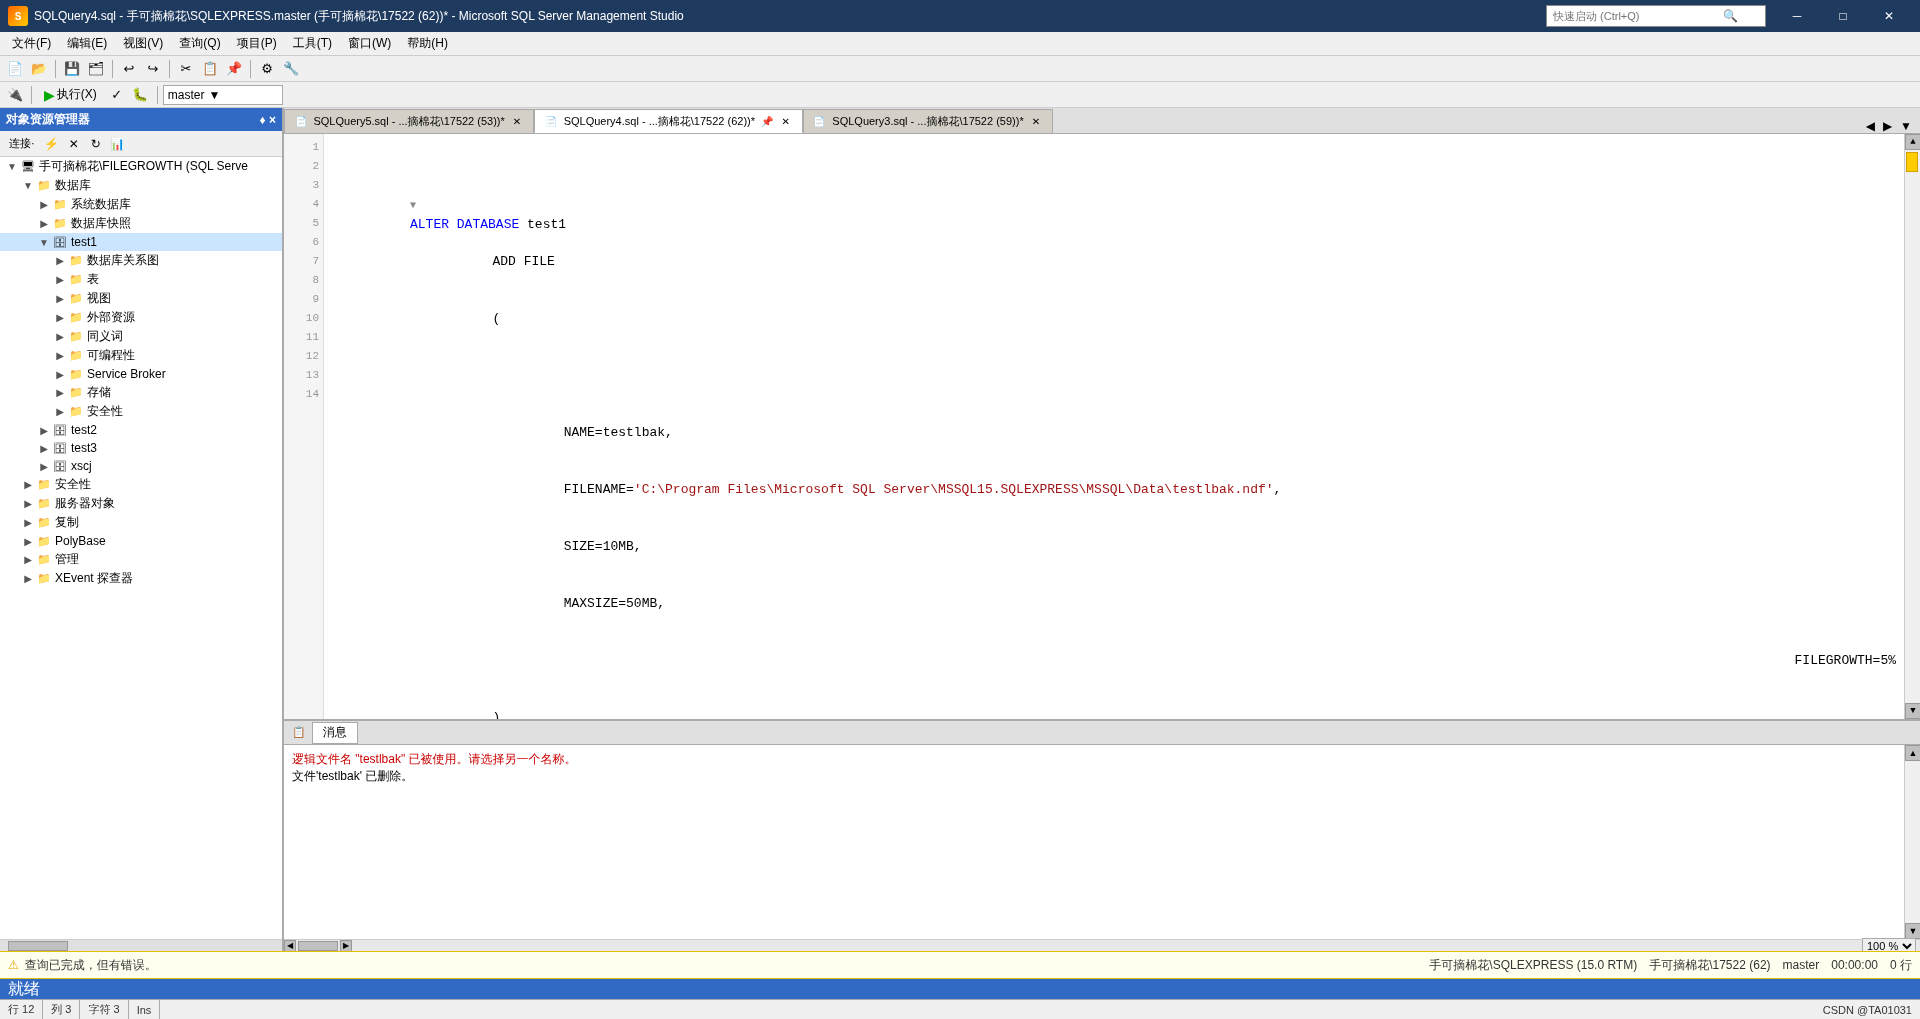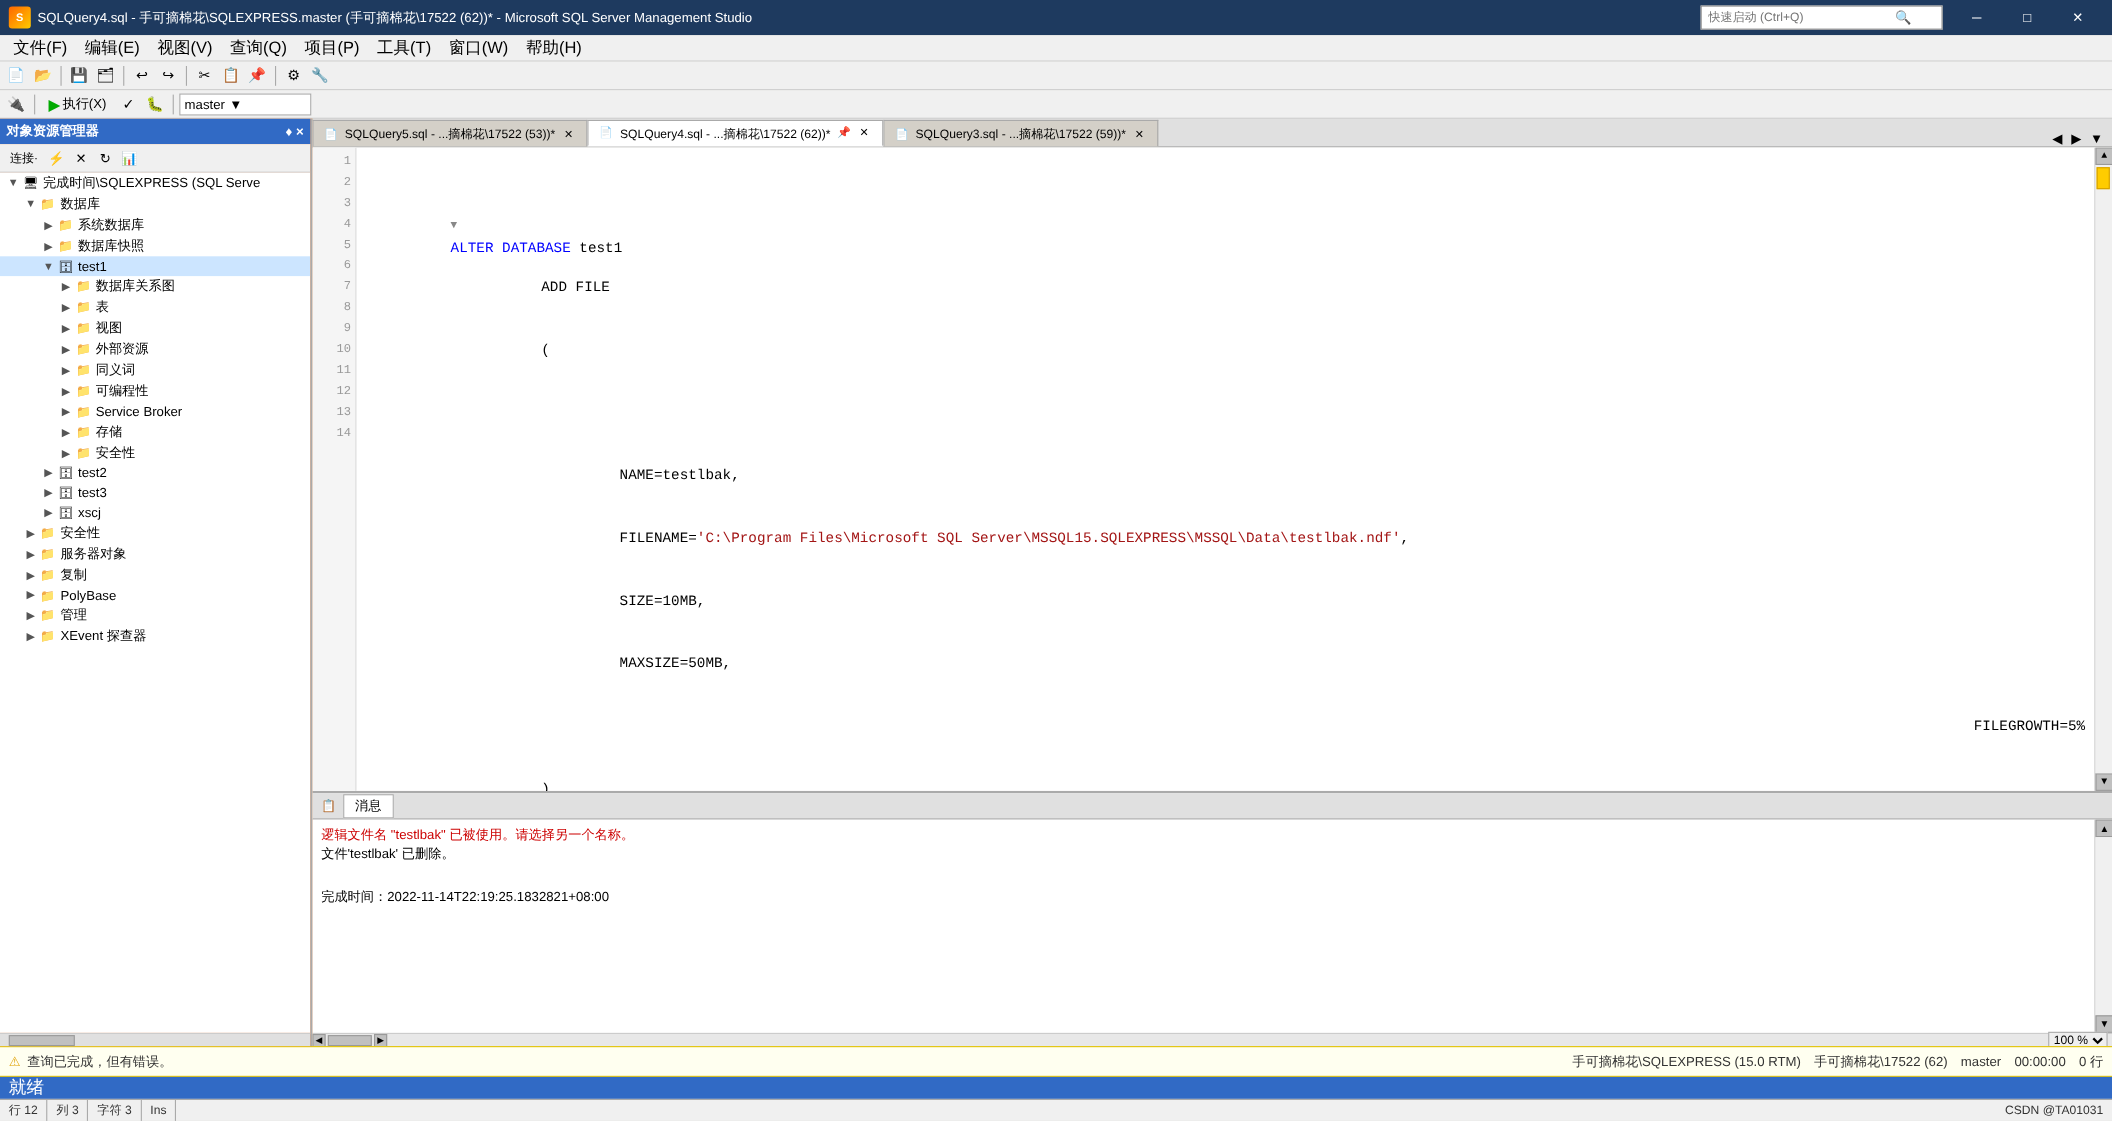--- a/index.html
+++ b/index.html
@@ -19,21 +19,21 @@
 
     
     #menu-bar {
       height: 24px;
       background: #f0f0f0;
       display: flex;
       align-items: center;
       padding: 0 4px;
       border-bottom: 1px solid #ccc;
     }
-    #menu-bar .menu-item { padding: 2px 8px; cursor: pointer; font-size: 15px; }
+    #menu-bar .menu-item { padding: 2px 8px; cursor: pointer; font-size: 12px; }
 
     
     .toolbar {
       height: 26px;
       background: #f0f0f0;
       border-bottom: 1px solid #ccc;
       display: flex;
       align-items: center;
       padding: 0 4px;
       gap: 2px;
@@ -339,21 +339,21 @@
       <span class="tb-btn">⚡</span>
       <span class="tb-btn">✕</span>
       <span class="tb-btn">↻</span>
       <span class="tb-btn">📊</span>
     </div>
     <div id="oe-tree">
 
       <div class="tree-item indent-1">
         <span class="expander">▼</span>
         <span class="icon">🖥</span>
-        <span class="label">完成时间\SQLEXPRESS (SQL Serve</span>
+        <span class="label">手可摘棉花\FILEGROWTH (SQL Serve</span>
       </div>
 
       <div class="tree-item indent-2">
         <span class="expander">▼</span>
         <span class="icon">📁</span>
         <span class="label">数据库</span>
       </div>
 
       <div class="tree-item indent-3">
         <span class="expander">▶</span>
@@ -584,21 +584,20 @@
         <div style="font-size:11px;padding:0 4px;">📋</div>
         <div class="results-tab active">
           <span>消息</span>
         </div>
       </div>
       <div class="results-scroll-area">
         <div id="results-content">
           <div class="msg-red">逻辑文件名 "testlbak" 已被使用。请选择另一个名称。</div>
           <div class="msg-black">文件'testlbak' 已删除。</div>
           <div class="msg-black">&nbsp;</div>
-          <div class="msg-time">完成时间：2022-11-14T22:19:25.1832821+08:00</div>
         </div>
 
         <div class="v-scroll-container" style="width:16px;">
           <div class="scroll-btn">▲</div>
           <div style="flex:1;background:#f0f0f0;"></div>
           <div class="scroll-btn">▼</div>
         </div>
       </div>
     </div>
 

